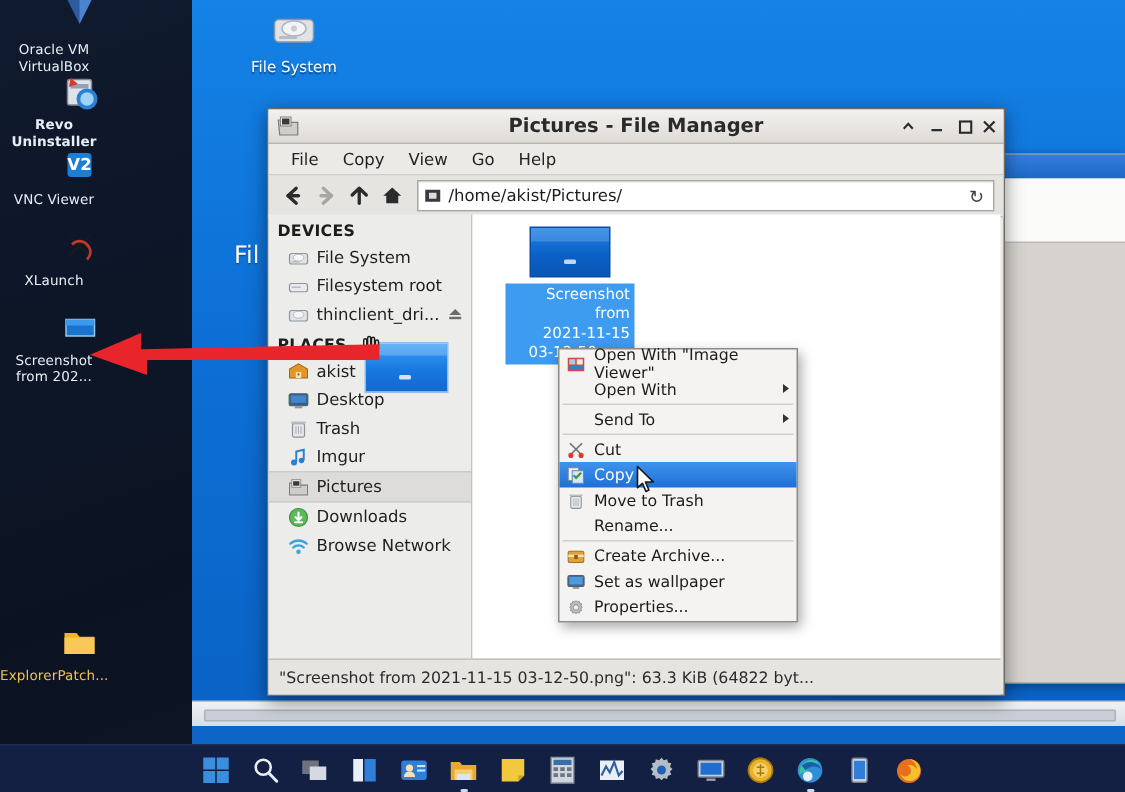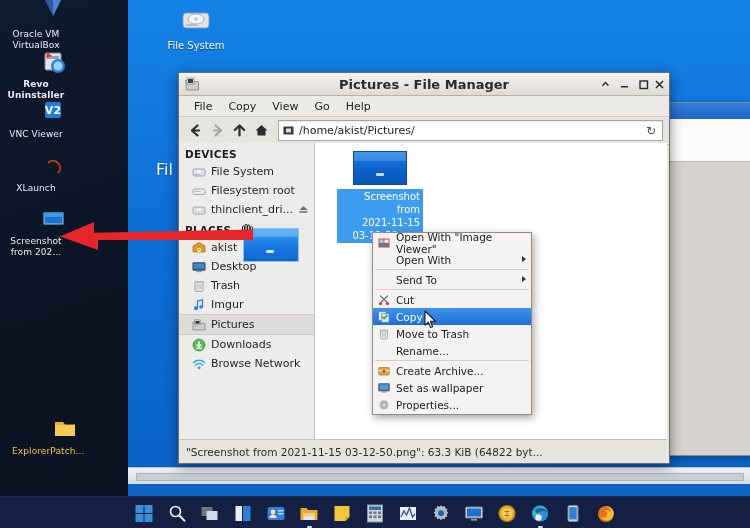--- a/index.html
+++ b/index.html
@@ -181,21 +181,21 @@
 <div class="host-icon" style="left:0px;top:203px;">
   <span class="glyph">
     <svg width="30" height="30" viewBox="0 0 30 30">
       <rect x="6" y="10" width="19" height="11" fill="#1a74cf" stroke="#9ac8ee"></rect>
       <rect x="6" y="10" width="19" height="4" fill="#3c98e8"></rect>
     </svg>
   </span>
   <span>Screenshot from 202...</span>
 </div>
 
-<div class="host-icon" style="left:12px;top:413px;">
+<div class="host-icon" style="left:0px;top:413px;">
   <span class="glyph">
     <svg width="30" height="30" viewBox="0 0 30 30">
       <path d="M5 9h8l2 2.5h10V23H5z" fill="#f0b429"></path>
       <path d="M5 12h20v11H5z" fill="#f7c957"></path>
     </svg>
   </span>
   <span style="color:#f2c14e;">ExplorerPatch...</span>
 </div>
 
 <div class="abs" id="vnc">

